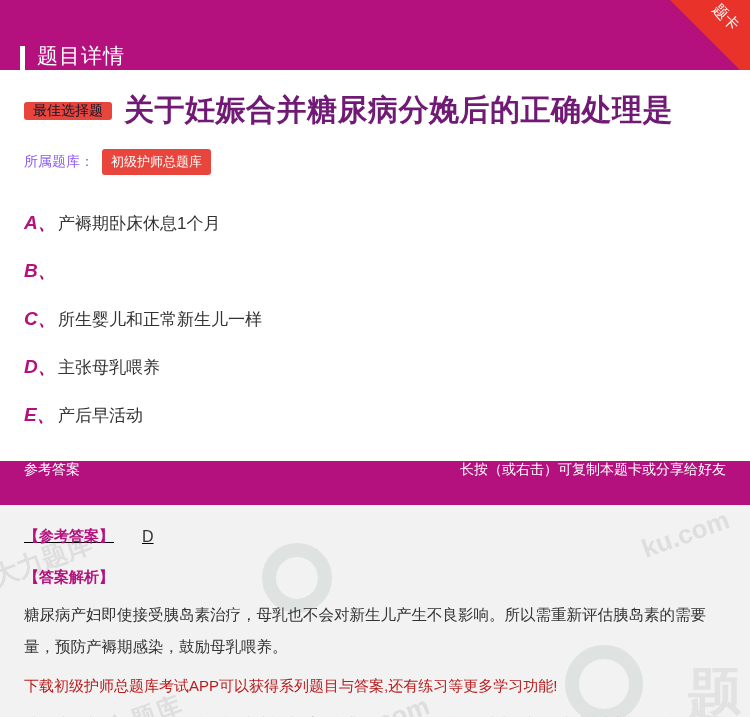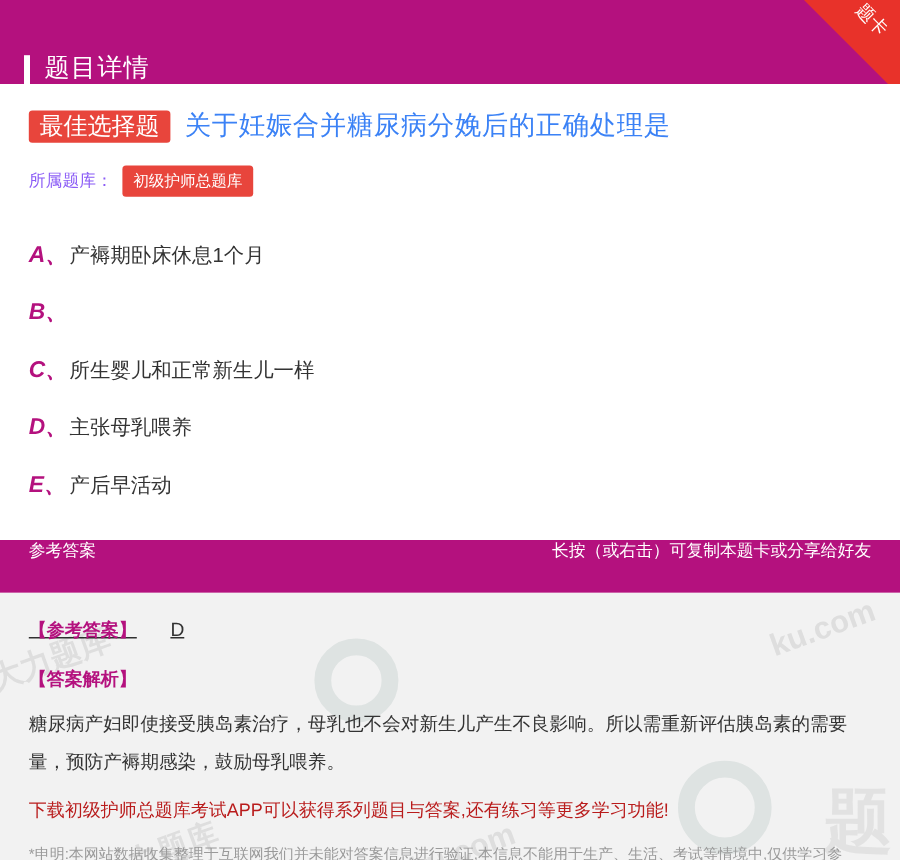--- a/index.html
+++ b/index.html
@@ -71,30 +71,30 @@
   .question-wrap {
     padding: 20px 24px 6px 24px;
   }
   .q-title-row {
     display: flex;
     align-items: center;
     gap: 12px;
   }
   .tag-best {
     background: #e8453c;
-    color: #ffffff;
-    font-size: 20px;
+    color: #0f172a;
+    font-size: 14px;
     padding: 0 9px;
     border-radius: 3px;
     white-space: nowrap;
   }
   .q-title {
-    color: #3b82f6;
-    font-size: 22px;
-    font-weight: normal;
+    color: #701a75;
+    font-size: 30px;
+    font-weight: bold;
     letter-spacing: 0.5px;
   }
   .bank-row {
     display: flex;
     align-items: center;
     gap: 8px;
     margin-top: 18px;
   }
   .bank-label {
     color: #8b5cf6;

